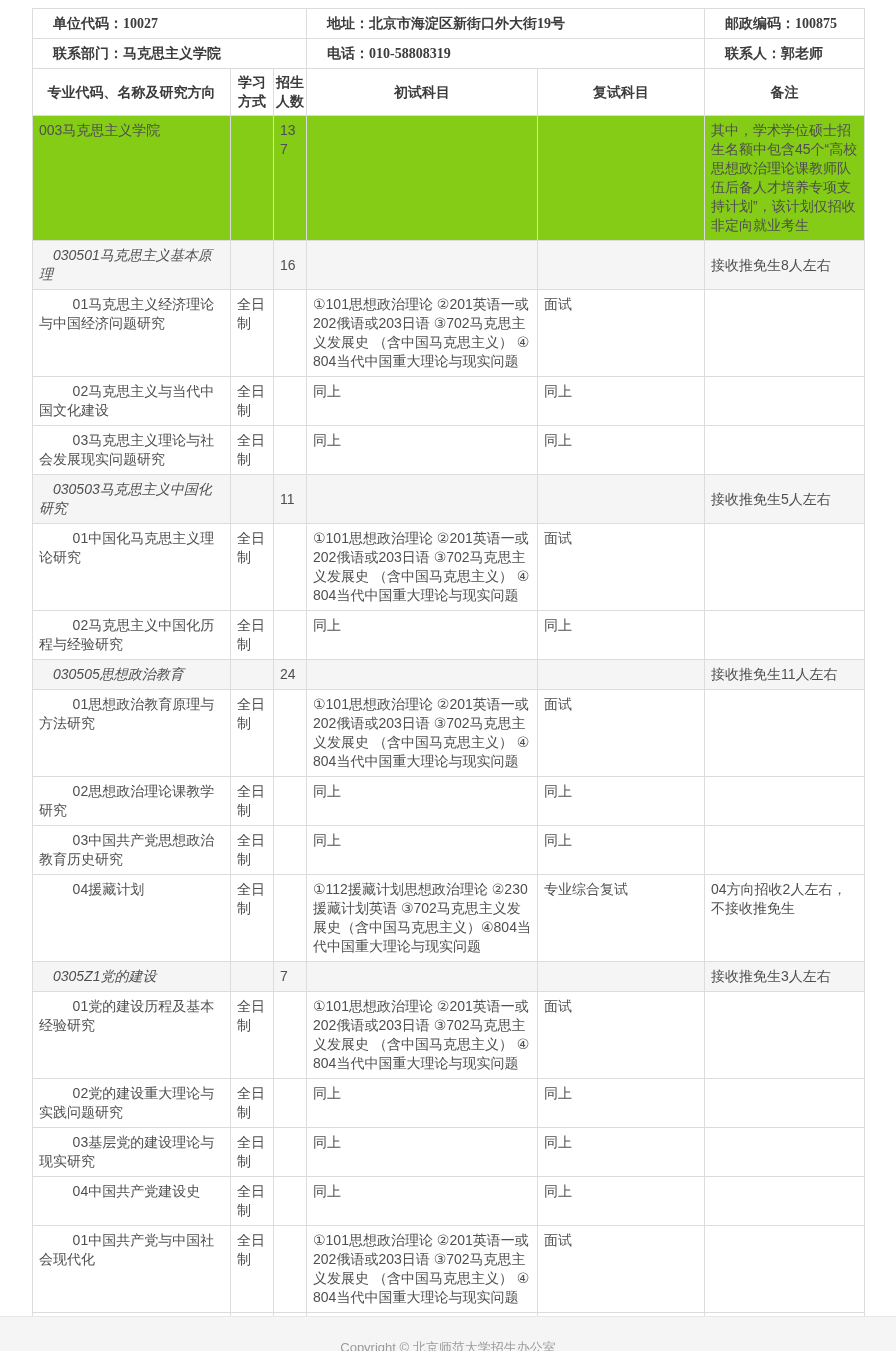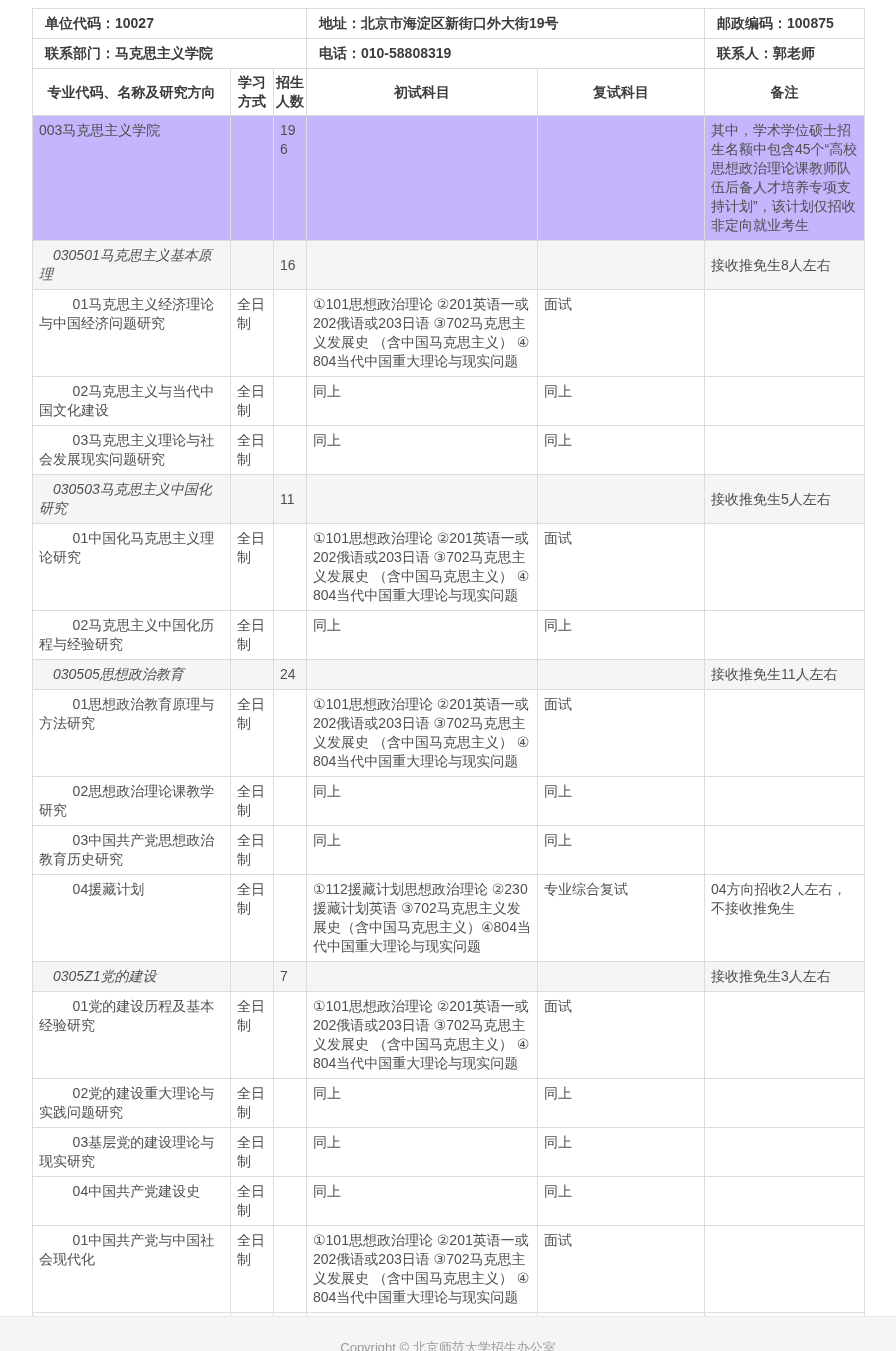--- a/index.html
+++ b/index.html
@@ -41,34 +41,35 @@
   col.c-exam   { width: 231px; }
   col.c-retest { width: 167px; }
   col.c-note   { width: 160px; }
 
   
   tr.info-row td {
     font-weight: bold;
     color: #3c3c3c;
     vertical-align: middle;
     height: 18px;
-    padding: 5px 12px;
+    padding: 5px 20px;
+    font-family: Liberation Serif, serif;
   }
 
   
   tr.header-row th {
     font-weight: bold;
     color: #3c3c3c;
     text-align: center;
     vertical-align: middle;
     padding: 4px 2px;
   }
 
   
-  tr.row-college td { background: #c4b5fd; }
+  tr.row-college td { background: #84cc16; }
   tr.row-major td {
     background: #f5f5f5;
     vertical-align: middle;
   }
   tr.row-direction td { background: #ffffff; }
 
   td.col-name { padding-left: 2px; padding-right: 4px; }
   tr.row-college  td.col-name { text-indent: 0; }
   tr.row-major    td.col-name { text-indent: 1em; font-style: italic; }
   tr.row-direction td.col-name { text-indent: 2.4em; }
@@ -125,21 +126,21 @@
         <th>招生人数</th>
         <th>初试科目</th>
         <th>复试科目</th>
         <th>备注</th>
       </tr>
     </tbody>
     <tbody>
         <tr class="row-college">
           <td class="col-name">003马克思主义学院</td>
           <td class="col-mode"></td>
-          <td class="col-count">196</td>
+          <td class="col-count">137</td>
           <td class="col-exam"></td>
           <td class="col-retest"></td>
           <td class="col-note">其中，学术学位硕士招生名额中包含45个“高校思想政治理论课教师队伍后备人才培养专项支持计划”，该计划仅招收非定向就业考生</td>
         </tr>
         <tr class="row-major">
           <td class="col-name">030501马克思主义基本原理</td>
           <td class="col-mode"></td>
           <td class="col-count">16</td>
           <td class="col-exam"></td>
           <td class="col-retest"></td>

